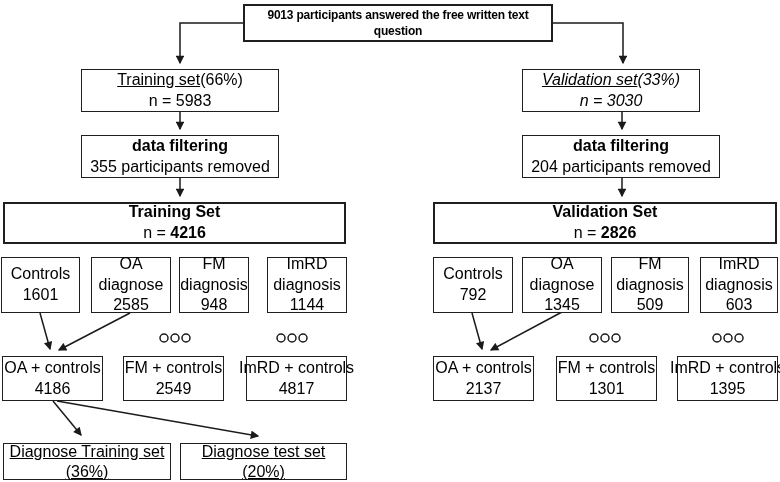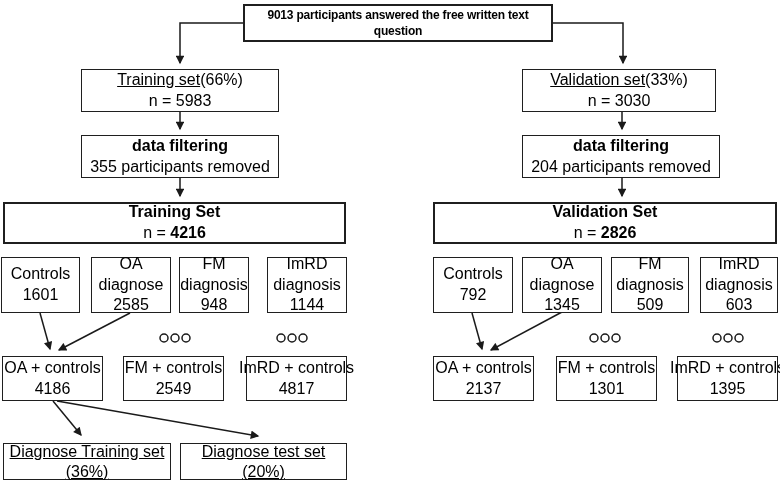--- a/index.html
+++ b/index.html
@@ -18,21 +18,21 @@
   .box.thick { border-width:2px; }
   .bold { font-weight:bold; }
   .src { font-weight:bold; font-size:12px; letter-spacing:-0.2px; line-height:1.35; }
   .u { text-decoration:underline; }
   .nline { display:inline; }
   .tight { line-height:1.2;text-decoration:underline; }
 
   
   #source-box        { left:243px; top:4px;   width:310px; height:38px; }
   #t-split           { left:81px;  top:69px;  width:198px; height:43px; }
-  #v-split           { left:522px; top:69px;  width:194px; height:43px; }
+  #v-split           { left:522px; top:69px;  width:178px; height:43px;font-style:italic; }
   #t-filter          { left:81px;  top:135px; width:198px; height:43px; }
   #v-filter          { left:522px; top:135px; width:198px; height:43px; }
   #t-set             { left:3px;   top:202px; width:343px; height:42px; }
   #v-set             { left:433px; top:202px; width:344px; height:42px; }
 
   #t-g0 { left:1px;   top:257px; width:79px; height:56px; }
   #t-g1 { left:91px;  top:257px; width:80px; height:56px; }
   #t-g2 { left:179px; top:257px; width:70px; height:56px; }
   #t-g3 { left:267px; top:257px; width:80px; height:56px; }
   #v-g0 { left:433px; top:257px; width:80px; height:56px; }

